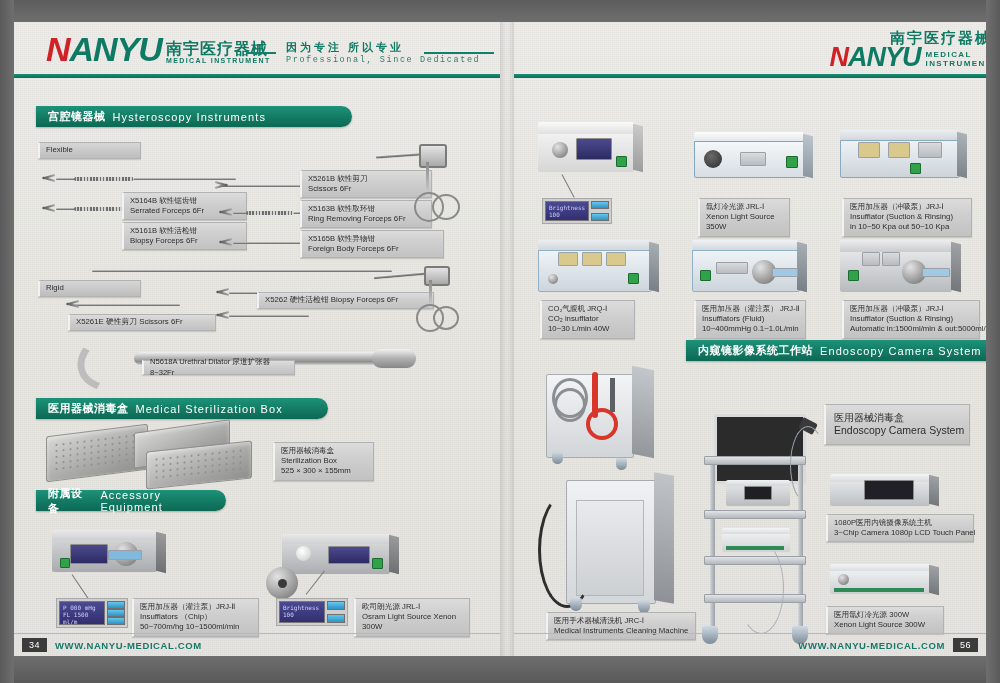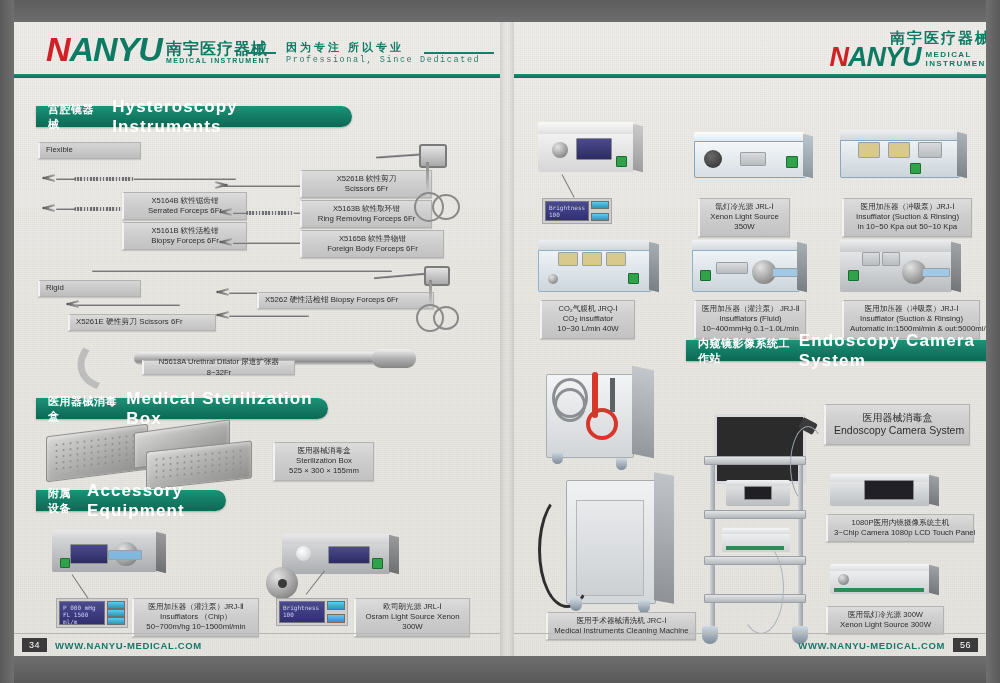--- a/index.html
+++ b/index.html
@@ -38,28 +38,28 @@
   .slogan-cn{color:#0f7a63;font-weight:bold;font-size:11px;letter-spacing:3px;}
   .slogan-en{color:#2e7d6c;font-size:8.5px;letter-spacing:1.6px;font-family:"Liberation Mono","DejaVu Sans Mono",monospace;}
   .bar-teal{position:absolute;height:4px;background:linear-gradient(180deg,#1a8f76,#0d6e59);}
 
   
   .pill{position:absolute;height:21px;border-radius:0 11px 11px 0;
     background:linear-gradient(180deg,#1e9279 0%,#137a63 55%,#0c6954 100%);
     display:flex;align-items:center;padding-left:12px;box-sizing:border-box;
     box-shadow:0 1px 2px rgba(0,0,0,.25);}
   .pill .cn{color:#fff;font-size:11px;font-weight:bold;letter-spacing:.5px;}
-  .pill .en{color:#fff;font-size:17px;font-weight:bold;letter-spacing:1.1px;margin-left:7px;}
+  .pill .en{color:#fff;font-size:11px;font-weight:normal;letter-spacing:1.1px;margin-left:7px;}
 
   
   .cap{position:absolute;box-sizing:border-box;
     background:linear-gradient(180deg,#dcdcdc 0%,#cfcfcf 40%,#c2c2c2 100%);
     border:1px solid #b2b2b2;border-left:2px solid #f2f2f2;
     padding:3px 6px;color:#2d2d2d;line-height:1.32;
-    box-shadow:0 1px 1px rgba(0,0,0,.13);text-align:center;}
+    box-shadow:0 1px 1px rgba(0,0,0,.13);}
   .cap div{white-space:nowrap;}
   .cap .cn{font-size:7.6px;}
   .cap .en{font-size:7.8px;}
   .cap.single{display:flex;align-items:center;}
   .cap.tag{background:linear-gradient(180deg,#d6d6d6,#bdbdbd);}
 
   
   .shaft{position:absolute;height:2px;background:linear-gradient(180deg,#f4f4f4,#8d8d8d 40%,#6a6a6a 70%,#bcbcbc);border-radius:1px;}
   .shaft.thin{height:1.5px;}
   .jaw{position:absolute;width:14px;height:9px;}

